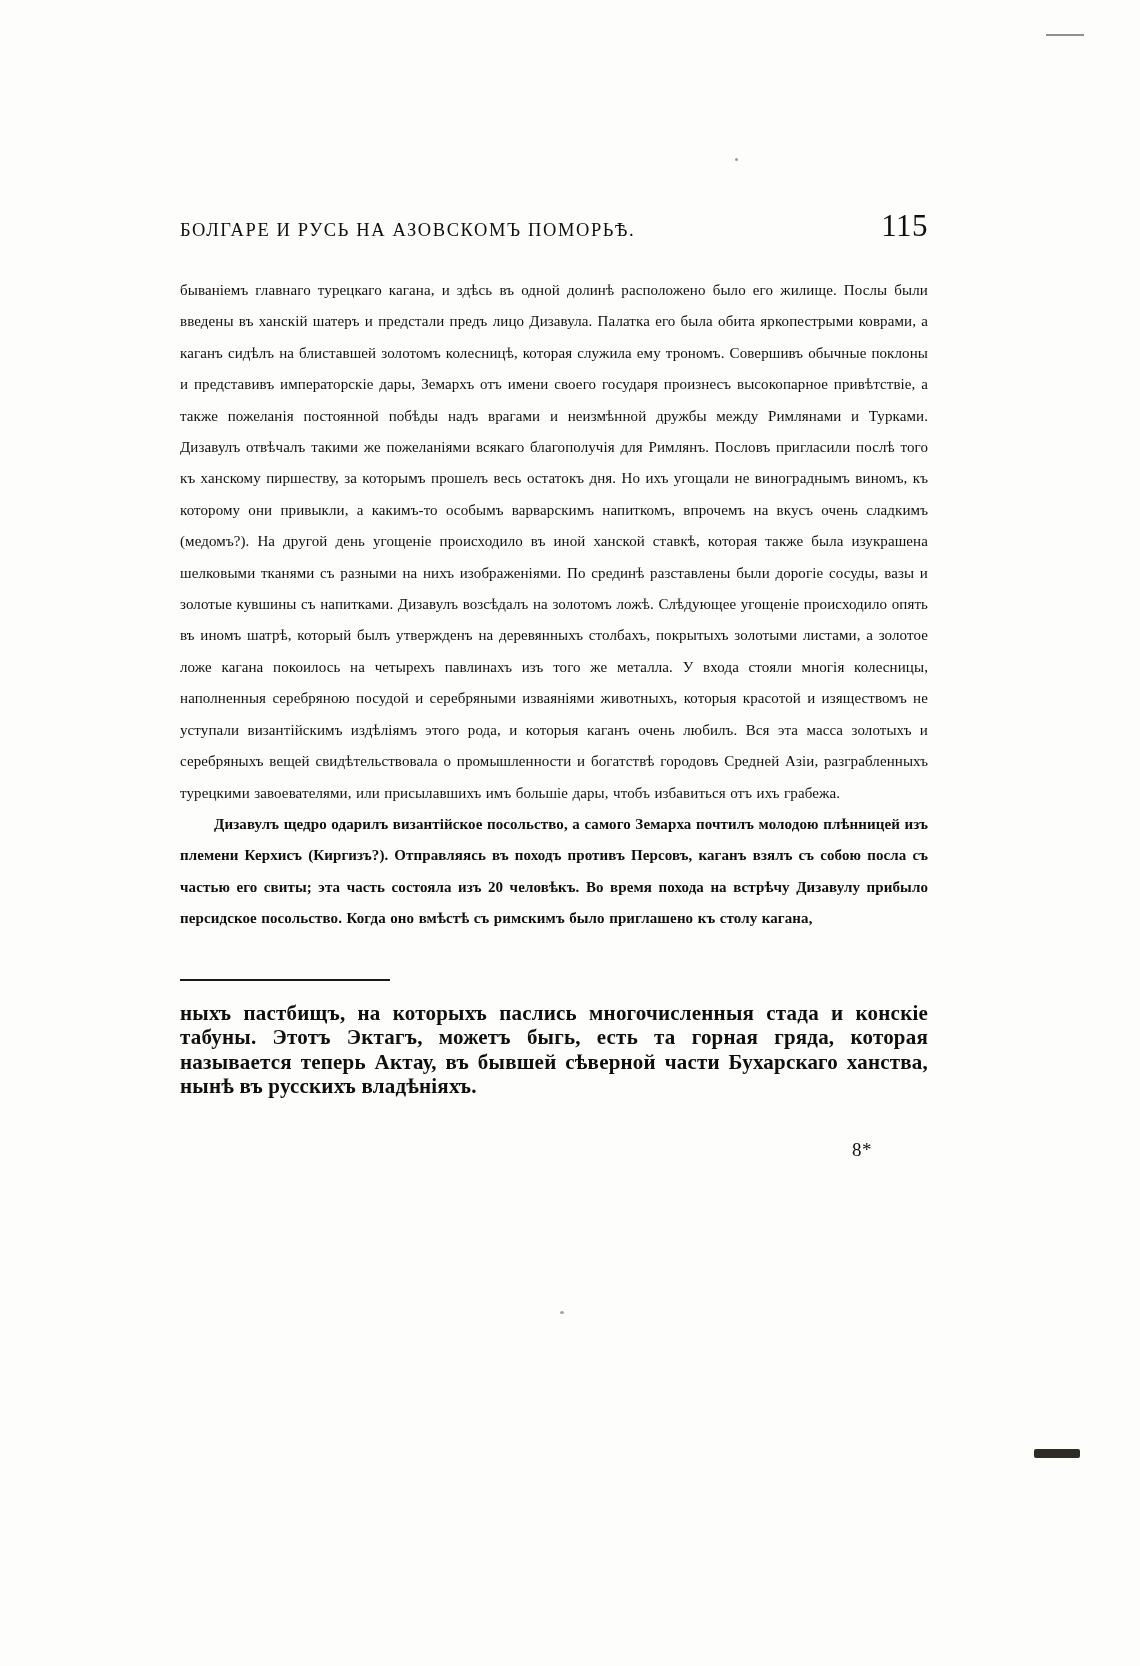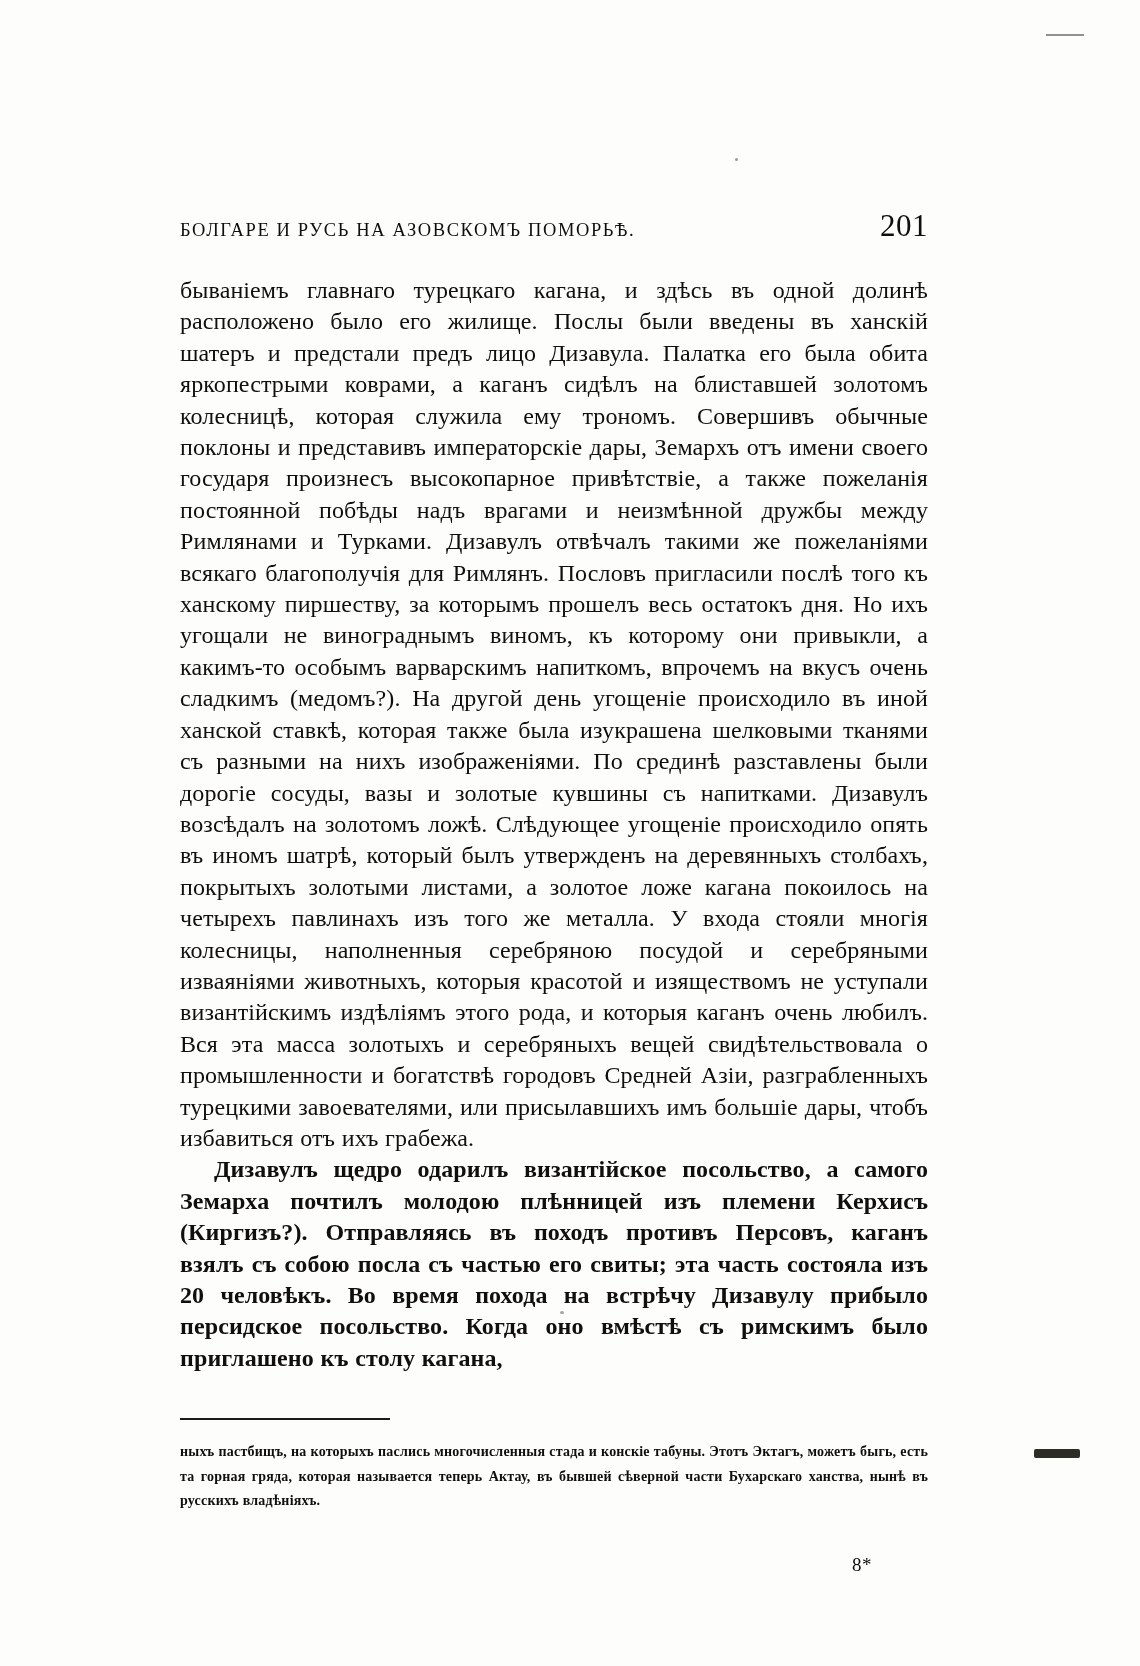--- a/index.html
+++ b/index.html
@@ -79,41 +79,41 @@
   }
   .page-number {
     font-size: 31px;
     font-weight: 400;
     line-height: 1;
     letter-spacing: 0.5px;
   }
 
   .body-text p {
     margin: 0;
-    font-size: 24px;
+    font-size: 15px;
     line-height: 31.4px;
     text-align: justify;
     text-justify: inter-word;
     letter-spacing: 0.1px;
     word-spacing: 0.6px;
   }
   .body-text p.indent {
     text-indent: 34px;
     font-weight: bold;
   }
 
   .footnote-rule {
     margin-top: 44px;
     width: 210px;
     height: 2px;
     background: #1a1a16;
   }
   .footnote {
     margin-top: 20px;
-    font-size: 14px;
+    font-size: 21px;
     line-height: 24.5px;
     text-align: justify;
     letter-spacing: 0.2px;
     font-weight: 600;
   }
   .footnote p { margin: 0; }
 
   .signature {
     margin-top: 40px;
     text-align: right;
@@ -129,21 +129,21 @@
 
   <div class="scan-mark-top"></div>
   <div class="scan-dot-a"></div>
   <div class="scan-dot-b"></div>
   <div class="scan-mark-bottom"></div>
 
   <div class="content">
 
     <div class="header-row">
       <div class="running-head">БОЛГАРЕ И РУСЬ НА АЗОВСКОМЪ ПОМОРЬѢ.</div>
-      <div class="page-number">201</div>
+      <div class="page-number">115</div>
     </div>
 
     <div class="body-text">
       <p>быванiемъ главнаго турецкаго кагана, и здѣсь въ одной долинѣ расположено было его жилище. Послы были введены въ ханскiй шатеръ и предстали предъ лицо Дизавула. Палатка его была обита яркопестрыми коврами, а каганъ сидѣлъ на блиставшей золотомъ колесницѣ, которая служила ему трономъ. Совершивъ обычные поклоны и представивъ императорскiе дары, Земархъ отъ имени своего государя произнесъ высокопарное привѣтствiе, а также пожеланiя постоянной побѣды надъ врагами и неизмѣнной дружбы между Римлянами и Турками. Дизавулъ отвѣчалъ такими же пожеланiями всякаго благополучiя для Римлянъ. Пословъ пригласили послѣ того къ ханскому пиршеству, за которымъ прошелъ весь остатокъ дня. Но ихъ угощали не винограднымъ виномъ, къ которому они привыкли, а какимъ-то особымъ варварскимъ напиткомъ, впрочемъ на вкусъ очень сладкимъ (медомъ?). На другой день угощенiе происходило въ иной ханской ставкѣ, которая также была изукрашена шелковыми тканями съ разными на нихъ изображенiями. По срединѣ разставлены были дорогiе сосуды, вазы и золотые кувшины съ напитками. Дизавулъ возсѣдалъ на золотомъ ложѣ. Слѣдующее угощенiе происходило опять въ иномъ шатрѣ, который былъ утвержденъ на деревянныхъ столбахъ, покрытыхъ золотыми листами, а золотое ложе кагана покоилось на четырехъ павлинахъ изъ того же металла. У входа стояли многiя колесницы, наполненныя серебряною посудой и серебряными изваянiями животныхъ, которыя красотой и изяществомъ не уступали византiйскимъ издѣлiямъ этого рода, и которыя каганъ очень любилъ. Вся эта масса золотыхъ и серебряныхъ вещей свидѣтельствовала о промышленности и богатствѣ городовъ Средней Азiи, разграбленныхъ турецкими завоевателями, или присылавшихъ имъ большiе дары, чтобъ избавиться отъ ихъ грабежа.</p>
       <p class="indent">Дизавулъ щедро одарилъ византiйское посольство, а самого Земарха почтилъ молодою плѣнницей изъ племени Керхисъ (Киргизъ?). Отправляясь въ походъ противъ Персовъ, каганъ взялъ съ собою посла съ частью его свиты; эта часть состояла изъ 20 человѣкъ. Во время похода на встрѣчу Дизавулу прибыло персидское посольство. Когда оно вмѣстѣ съ римскимъ было приглашено къ столу кагана,</p>
     </div>
 
     <div class="footnote-rule"></div>
 
     <div class="footnote">

